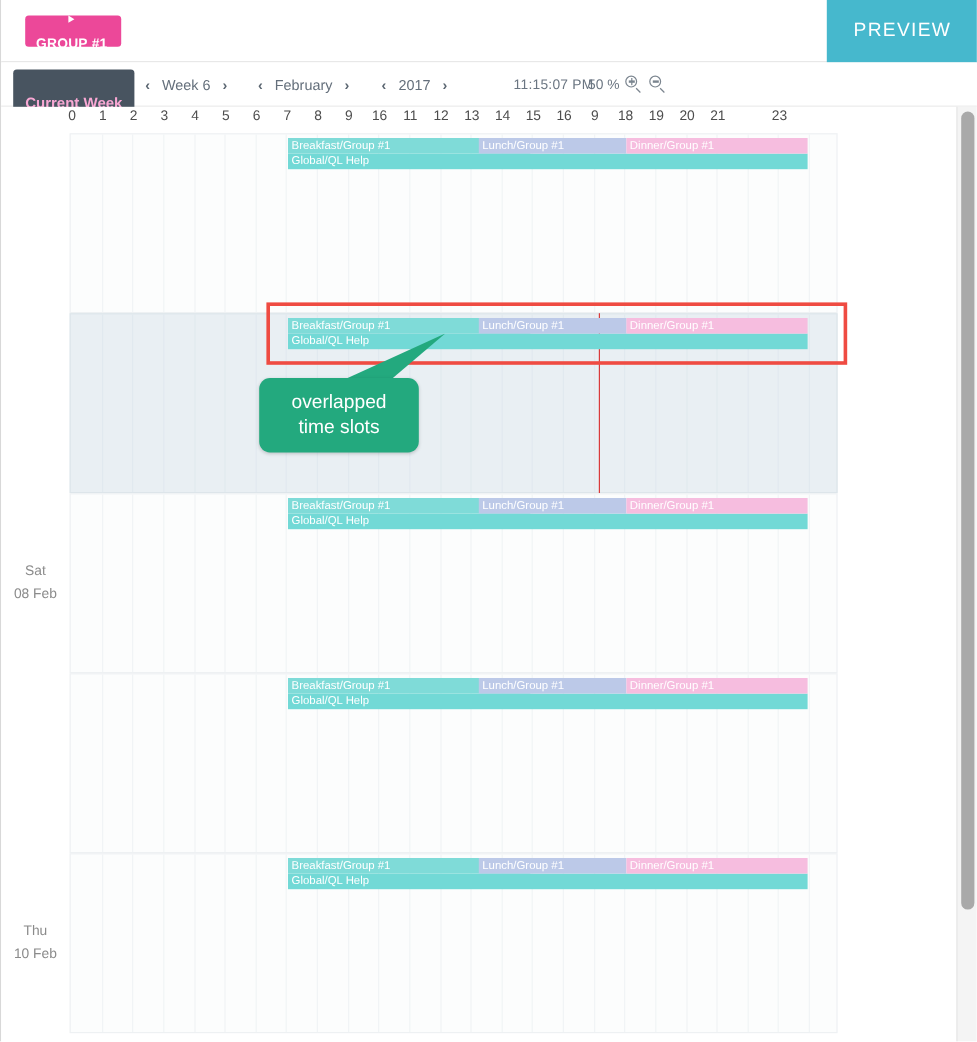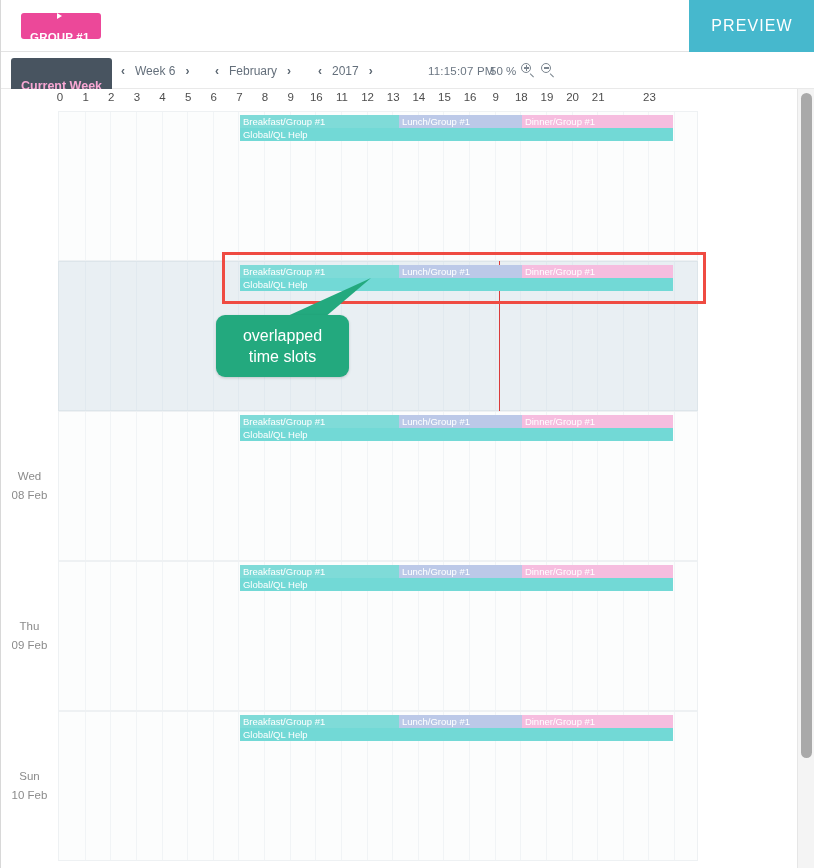--- a/index.html
+++ b/index.html
@@ -374,21 +374,21 @@
           <div class="evt-wrap">
             <div class="evt" style="left: 181.973px; width: 202.477px; background: rgb(127, 219, 216); z-index: 2;">Breakfast/Group #1</div>
             <div class="evt" style="left: 340.879px; width: 123.024px; background: rgb(188, 201, 232); z-index: 2;">Lunch/Group #1</div>
             <div class="evt" style="left: 463.903px; width: 151.217px; background: rgb(246, 189, 223); z-index: 2;">Dinner/Group #1</div>
             <div class="evt row2" style="left: 181.973px; width: 433.147px; background: rgb(114, 217, 214); z-index: 1;">Global/QL Help</div>
           </div>
           <div class="redline" style="left: 497.836px; height: 150px;"></div>
         </div>
         <div class="day-row">
           <div class="day-lbl">
-            <div>Wed</div>
+            <div>Sat</div>
             <div>08 Feb</div>
           </div>
           <div class="grid">
             <div class="col" style="left: 25.63px;"></div>
             <div class="col" style="left: 51.26px;"></div>
             <div class="col" style="left: 76.89px;"></div>
             <div class="col" style="left: 102.52px;"></div>
             <div class="col" style="left: 128.15px;"></div>
             <div class="col" style="left: 153.78px;"></div>
             <div class="col" style="left: 179.41px;"></div>
@@ -411,24 +411,20 @@
             <div class="col" style="left: 615.12px;"></div>
           </div>
           <div class="evt-wrap">
             <div class="evt" style="left: 181.973px; width: 202.477px; background: rgb(127, 219, 216); z-index: 2;">Breakfast/Group #1</div>
             <div class="evt" style="left: 340.879px; width: 123.024px; background: rgb(188, 201, 232); z-index: 2;">Lunch/Group #1</div>
             <div class="evt" style="left: 463.903px; width: 151.217px; background: rgb(246, 189, 223); z-index: 2;">Dinner/Group #1</div>
             <div class="evt row2" style="left: 181.973px; width: 433.147px; background: rgb(114, 217, 214); z-index: 1;">Global/QL Help</div>
           </div>
         </div>
         <div class="day-row">
-          <div class="day-lbl">
-            <div>Thu</div>
-            <div>09 Feb</div>
-          </div>
           <div class="grid">
             <div class="col" style="left: 25.63px;"></div>
             <div class="col" style="left: 51.26px;"></div>
             <div class="col" style="left: 76.89px;"></div>
             <div class="col" style="left: 102.52px;"></div>
             <div class="col" style="left: 128.15px;"></div>
             <div class="col" style="left: 153.78px;"></div>
             <div class="col" style="left: 179.41px;"></div>
             <div class="col" style="left: 205.04px;"></div>
             <div class="col" style="left: 230.67px;"></div>
@@ -450,21 +446,21 @@
           </div>
           <div class="evt-wrap">
             <div class="evt" style="left: 181.973px; width: 202.477px; background: rgb(127, 219, 216); z-index: 2;">Breakfast/Group #1</div>
             <div class="evt" style="left: 340.879px; width: 123.024px; background: rgb(188, 201, 232); z-index: 2;">Lunch/Group #1</div>
             <div class="evt" style="left: 463.903px; width: 151.217px; background: rgb(246, 189, 223); z-index: 2;">Dinner/Group #1</div>
             <div class="evt row2" style="left: 181.973px; width: 433.147px; background: rgb(114, 217, 214); z-index: 1;">Global/QL Help</div>
           </div>
         </div>
         <div class="day-row">
           <div class="day-lbl">
-            <div>Sun</div>
+            <div>Thu</div>
             <div>10 Feb</div>
           </div>
           <div class="grid">
             <div class="col" style="left: 25.63px;"></div>
             <div class="col" style="left: 51.26px;"></div>
             <div class="col" style="left: 76.89px;"></div>
             <div class="col" style="left: 102.52px;"></div>
             <div class="col" style="left: 128.15px;"></div>
             <div class="col" style="left: 153.78px;"></div>
             <div class="col" style="left: 179.41px;"></div>

